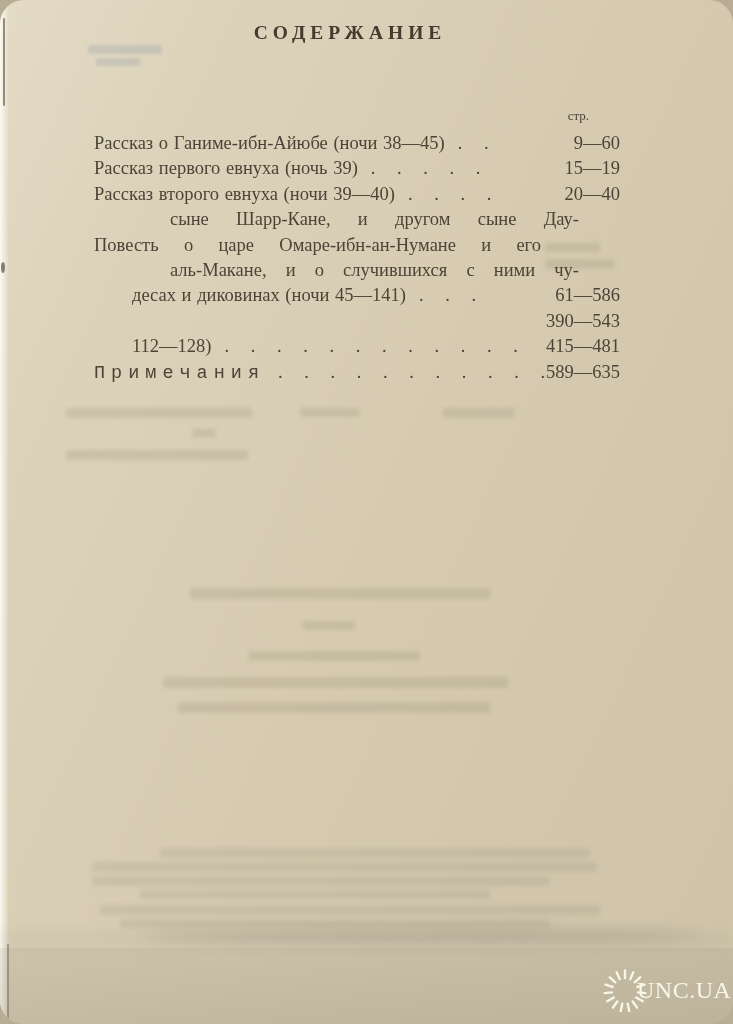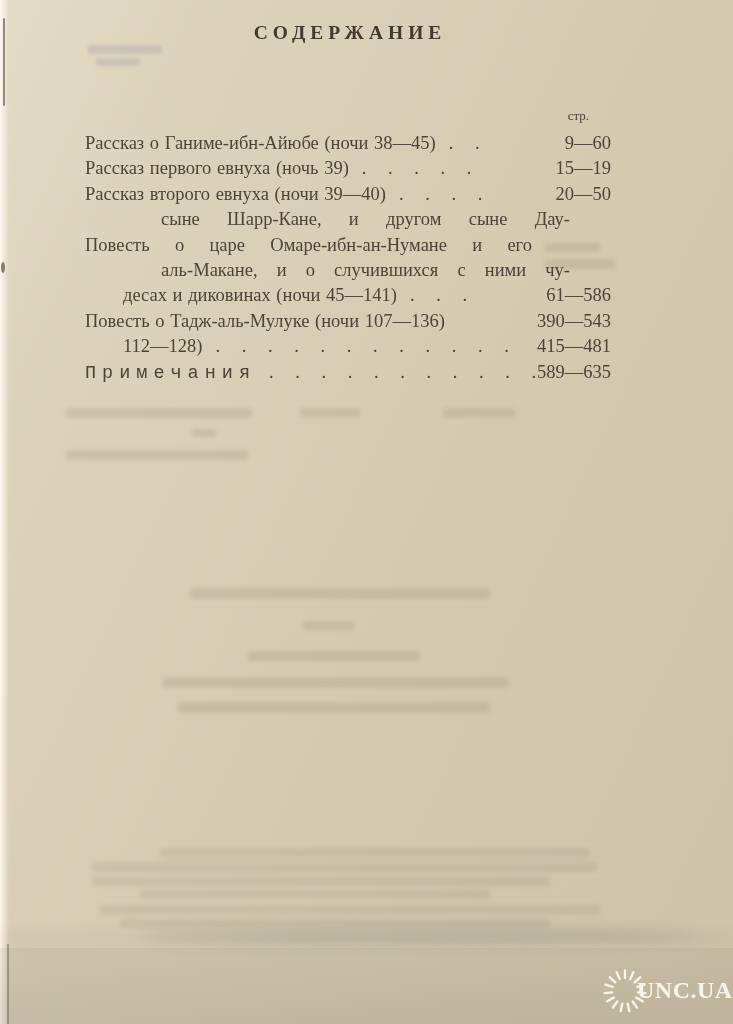--- a/index.html
+++ b/index.html
@@ -4,20 +4,21 @@
 <style>
   html,body{margin:0;padding:0;}
   body{
     width:733px;height:1024px;overflow:hidden;
     background:#b8ad94;
     font-family:"Liberation Serif", serif;
   }
   .photo{
     position:relative;width:733px;height:1024px;overflow:hidden;
     background:linear-gradient(115deg,#e4dbc5 0%,#dcd2ba 20%,#d7ccb2 48%,#d2c7ad 75%,#cfc4a9 100%);
+    border-radius:24px;
   }
   
   .left-edge{position:absolute;left:0;top:0;width:9px;height:1024px;
     background:linear-gradient(90deg,rgba(253,251,243,.95),rgba(253,251,243,0));}
   .left-crease{position:absolute;left:3px;top:18px;width:2px;height:88px;
     background:rgba(72,60,44,.55);filter:blur(.7px);border-radius:2px;}
   .left-speck{position:absolute;left:1px;top:262px;width:4px;height:11px;
     background:rgba(62,52,40,.6);filter:blur(.6px);border-radius:50%;}
   .left-line-bottom{position:absolute;left:7px;top:944px;width:2px;height:80px;
     background:rgba(105,95,78,.5);filter:blur(.6px);}
@@ -29,35 +30,35 @@
     background:linear-gradient(180deg,rgba(130,124,108,.13),rgba(118,112,98,.20));}
   
   .ghost{position:absolute;background:#958c72;opacity:.24;filter:blur(2px);border-radius:2px;}
   .ghost.blue{background:#8f98a6;opacity:.28;filter:blur(1.6px);}
   .ghost.fine{opacity:.19;filter:blur(2.2px);background:#8f8874;}
   
   .content{position:absolute;left:85px;top:0;width:530px;height:1024px;}
   .title{position:absolute;left:0;top:22px;width:100%;margin:0;text-align:center;
     font-size:19.5px;font-weight:bold;letter-spacing:5px;color:#433b2d;}
   .col-header{position:absolute;top:108px;right:26px;font-size:13px;color:#4c4437;}
-  .toc{position:absolute;left:0;top:131px;width:100%;}
+  .toc{position:absolute;left:9px;top:131px;width:100%;}
   .trow{position:relative;height:25.42px;line-height:25.42px;font-size:18.5px;
     color:#4c4437;white-space:nowrap;word-spacing:1px;}
   .jline{display:block;white-space:normal;width:447px;
     text-align:justify;text-align-last:justify;}
   .jline.ind{margin-left:38px;width:409px;}
   span.ind{padding-left:38px;text-align:right;}
   .lsp{letter-spacing:6px;font-family:Liberation Mono, monospace;}
   .dots{margin-left:13px;word-spacing:17px;}
   .pg{position:absolute;right:4px;top:0;}
   
   .watermark{position:absolute;left:600px;top:965px;width:133px;height:56px;
     color:#fcfaf0;opacity:.93;}
   .watermark svg{position:absolute;left:0;top:0;}
-  .wm-label{position:absolute;left:37px;top:12px;font-size:24px;font-weight:bold;
+  .wm-label{position:absolute;left:37px;top:12px;font-size:24px;font-weight:normal;
     letter-spacing:.5px;font-family:"Liberation Serif",serif;}
 </style>
 </head>
 <body>
 
 <div class="photo">
 
   <div class="left-edge"></div>
   <div class="left-crease"></div>
   <div class="left-speck"></div>
@@ -91,36 +92,36 @@
     <h1 class="title">СОДЕРЖАНИЕ</h1>
     <div class="col-header">стр.</div>
     <div class="toc" id="toc">
         <div>
           <div class="trow"><span class="t">Рассказ о Ганиме-ибн-Айюбе (ночи 38—45)</span><span class="dots">. .</span><span class="pg">9—60</span></div>
         </div>
         <div>
           <div class="trow"><span class="t">Рассказ первого евнуха (ночь 39)</span><span class="dots">. . . . .</span><span class="pg">15—19</span></div>
         </div>
         <div>
-          <div class="trow"><span class="t">Рассказ второго евнуха (ночи 39—40)</span><span class="dots">. . . .</span><span class="pg">20—50</span></div>
+          <div class="trow"><span class="t">Рассказ второго евнуха (ночи 39—40)</span><span class="dots">. . . .</span><span class="pg">20—40</span></div>
         </div>
         <div>
           <div class="trow">
             <span class="jline ind">сыне Шарр-Кане, и другом сыне Дау-</span>
           </div>
           <div class="trow">
             <span class="jline">Повесть о царе Омаре-ибн-ан-Нумане и его</span>
           </div>
           <div class="trow">
             <span class="jline ind">аль-Макане, и о случившихся с ними чу-</span>
           </div>
           <div class="trow"><span class="t ind">десах и диковинах (ночи 45—141)</span><span class="dots">. . .</span><span class="pg">61—586</span></div>
         </div>
         <div>
-          <div class="trow"><span class="t">Повесть о Тадж-аль-Мулуке (ночи 107—136)</span><span class="pg">390—543</span></div>
+          <div class="trow"><span class="pg">390—543</span></div>
         </div>
         <div>
           <div class="trow"><span class="t ind">112—128)</span><span class="dots">. . . . . . . . . . . .</span><span class="pg">415—481</span></div>
         </div>
         <div>
           <div class="trow"><span class="t lsp">Примечания</span><span class="dots">. . . . . . . . . . .</span><span class="pg">589—635</span></div>
         </div>
       </div>
   </div>
 

